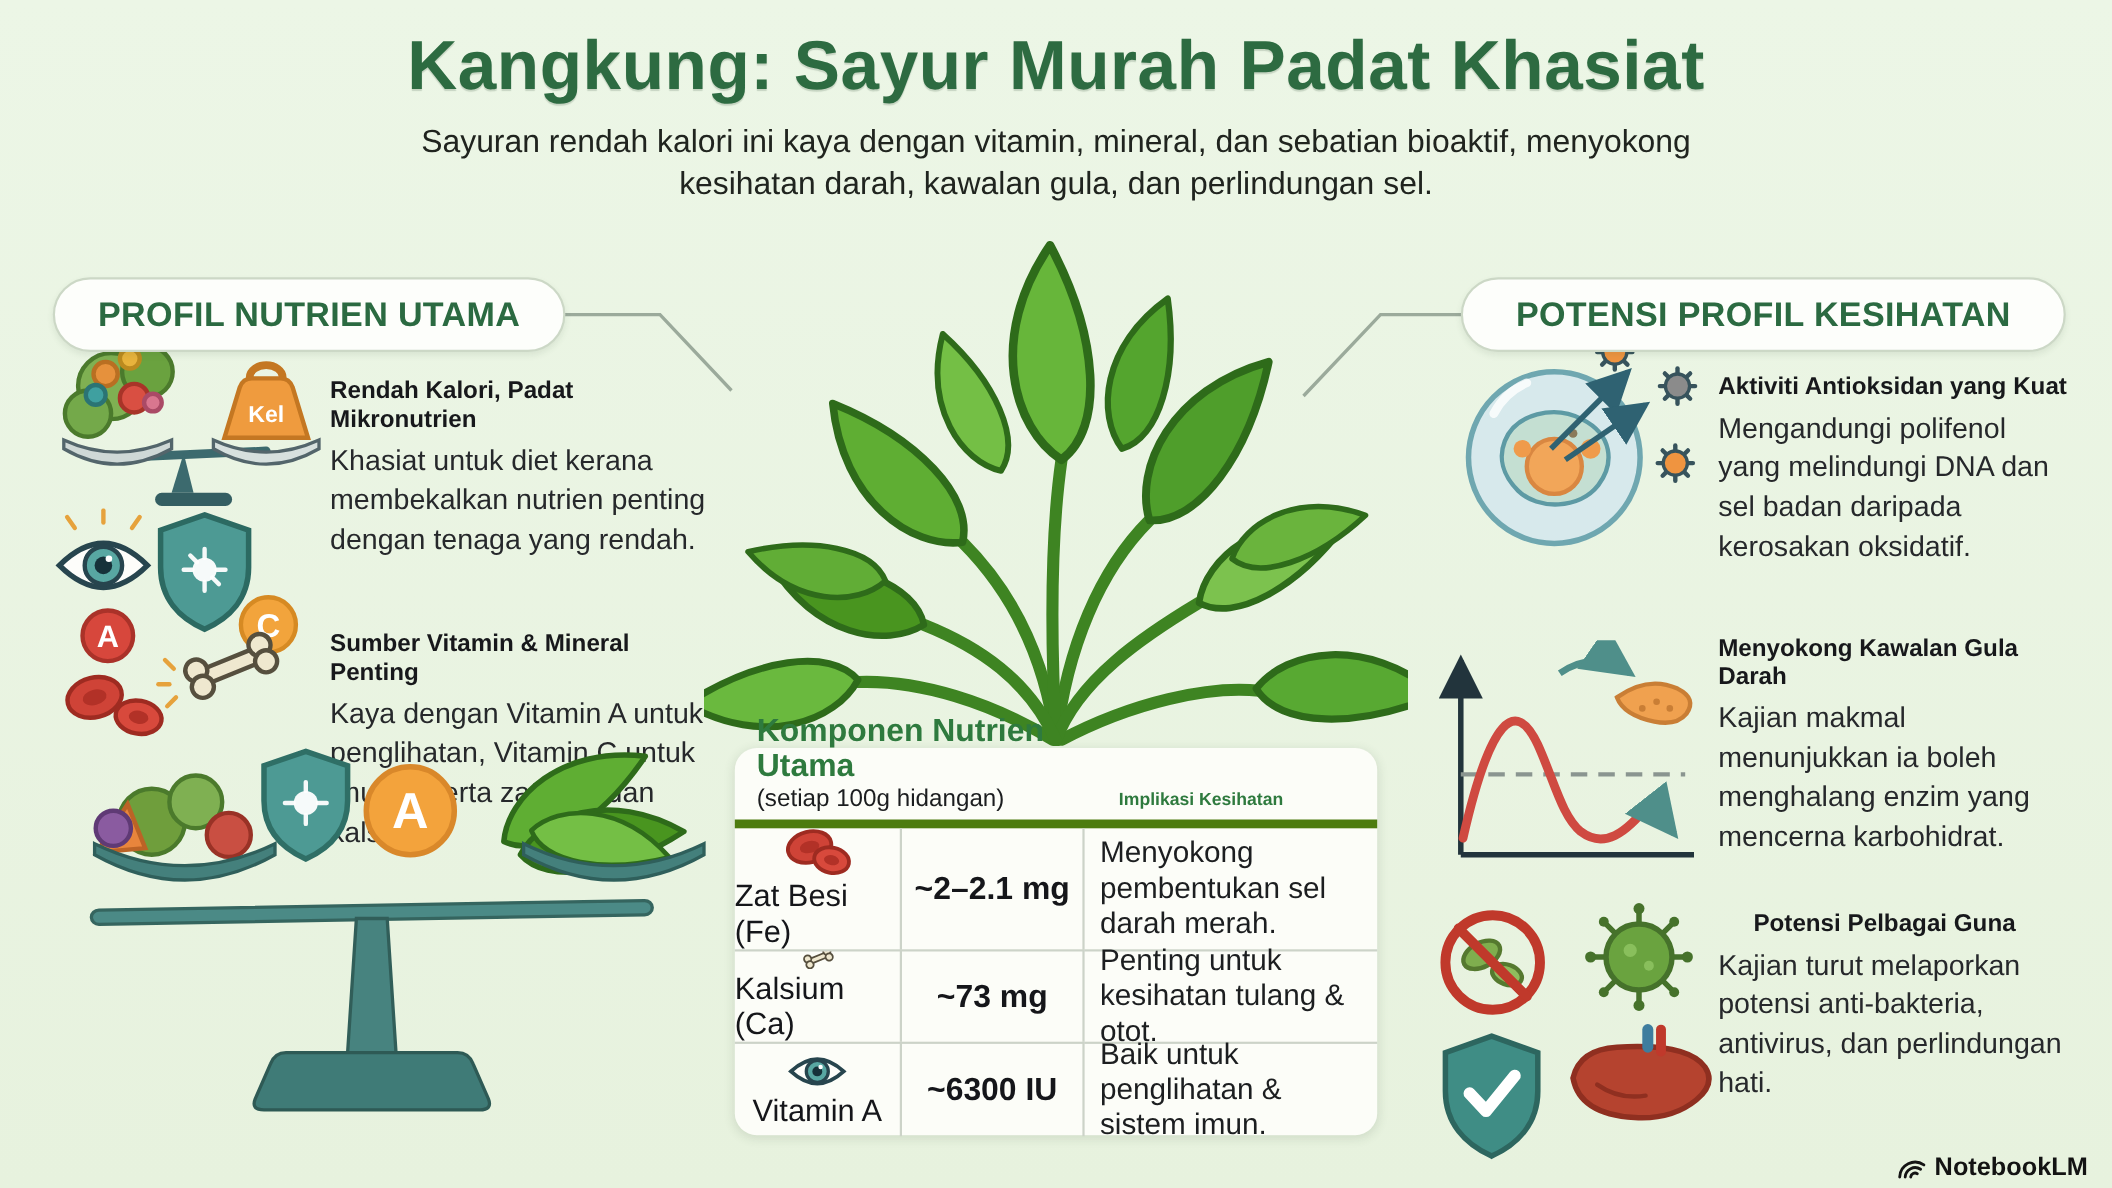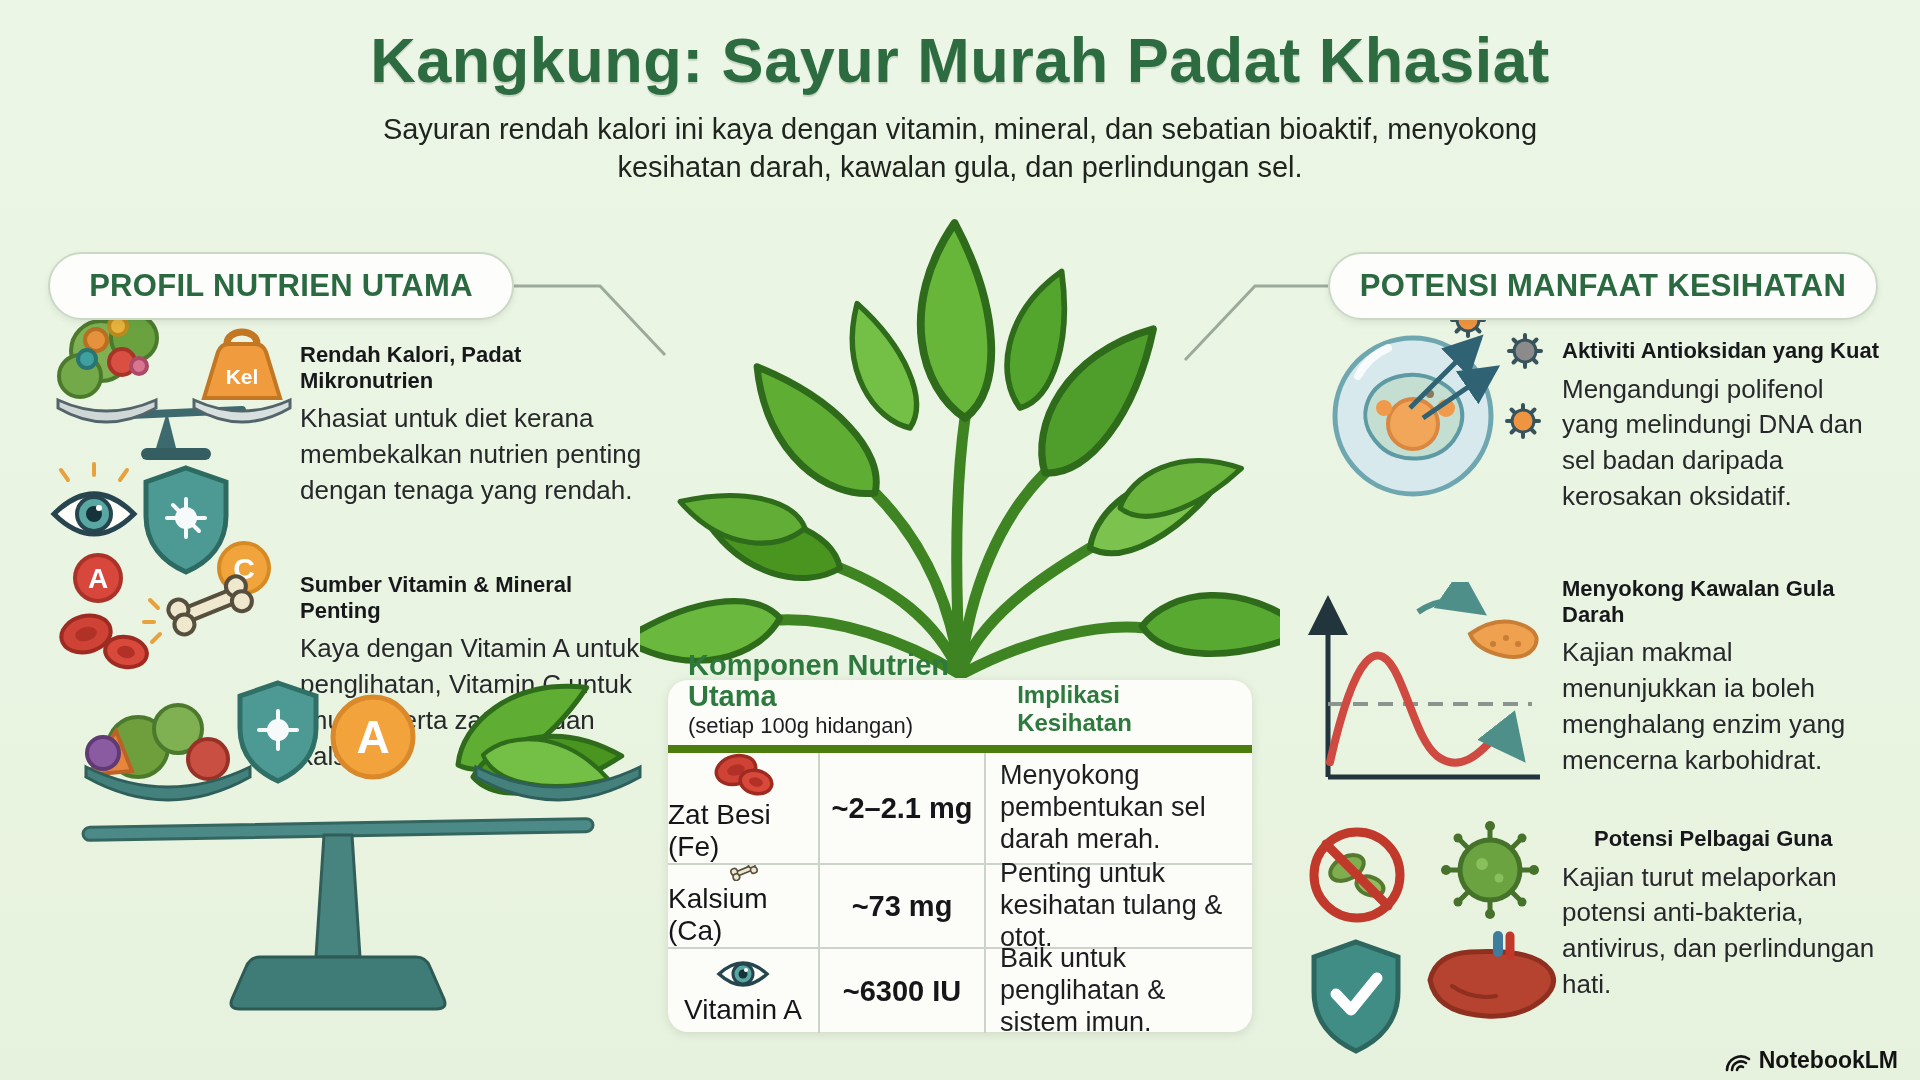--- a/index.html
+++ b/index.html
@@ -16,21 +16,21 @@
 
   .item-title{font-size:22px;font-weight:700;color:#17181b;line-height:1.16;}
   .item-body{font-size:26px;color:#26282b;line-height:1.38;margin-top:8px;}
   .w330{max-width:330px;} .w300{max-width:300px;} .w350{max-width:350px;} .w355{max-width:355px;}
   .w325{max-width:325px;} .w320{max-width:320px;} .w310{max-width:310px;} .w260{max-width:260px;margin-left:32px;} .w345{max-width:345px;}
 
   .table-card{top:680px;left:668px;width:584px;height:352px;background:#fcfdf8;border-radius:20px;box-shadow:0 2px 10px rgba(50,70,50,.14);z-index:4;}
   .table-head{display:flex;justify-content:space-between;align-items:flex-end;padding:10px 14px 6px 20px;border-bottom:8px solid #4d7c0f;height:49px;}
   .th-title{font-size:29px;font-weight:700;color:#2e7a3e;line-height:1.05;}
   .th-sub{font-size:22px;color:#1b1d1f;margin-top:2px;}
-  .th-impl{width:240px;font-size:24px;font-weight:700;color:#2e7a3e;padding-bottom:2px;}
+  .th-impl{width:240px;font-size:16px;font-weight:700;color:#2e7a3e;padding-bottom:2px;}
   .table-grid{display:grid;grid-template-columns:152px 166px 1fr;}
   .tc{box-sizing:border-box;}
   .cl{display:flex;flex-direction:column;align-items:center;justify-content:center;gap:2px;border-right:2px solid #ccd3c8;}
   .cv{display:flex;align-items:center;justify-content:center;font-size:29px;font-weight:700;color:#15161a;border-right:2px solid #ccd3c8;}
   .ci{display:flex;flex-direction:column;justify-content:center;padding:6px 10px 6px 14px;font-size:27px;line-height:1.18;color:#1c1e20;}
   .row2{border-top:2px solid #ccd3c8;}
   .h110{height:110px;} .h84{height:84px;} .h86{height:86px;}
   .cell-label{font-size:28px;color:#15161a;font-weight:500;}
 
   .footer{right:22px;bottom:6px;display:flex;align-items:center;gap:6px;z-index:5;}
@@ -50,21 +50,21 @@
     <polyline points="1330,286 1255,286 1185,360" fill="none" stroke="#9baa9b" stroke-width="3"></polyline>
   </svg>
 
   <div class="abs main-title">Kangkung: Sayur Murah Padat Khasiat</div>
   <div class="abs subtitle">Sayuran rendah kalori ini kaya dengan vitamin, mineral, dan sebatian bioaktif, menyokong kesihatan darah, kawalan gula, dan perlindungan sel.</div>
 
   <div class="abs pill pill-left">
     <span>PROFIL NUTRIEN UTAMA</span>
   </div>
   <div class="abs pill pill-right">
-    <span>POTENSI MANFAAT KESIHATAN</span>
+    <span>POTENSI PROFIL KESIHATAN</span>
   </div>
 
   <svg class="abs icon" style="left:46px;top:296px;" width="250" height="172" viewBox="0 0 250 172">
     <line x1="62" y1="120" x2="196" y2="114" stroke="#3c6a6e" stroke-width="8" stroke-linecap="round"></line>
     <path d="M121,116 l9,36 h-20 Z" fill="#3c6a6e"></path>
     <rect x="95" y="152" width="70" height="12" rx="6" fill="#345e62"></rect>
     <g stroke="#4b7a2c" stroke-width="4">
       <circle cx="55" cy="55" r="30" fill="#7fb052"></circle>
       <circle cx="88" cy="42" r="23" fill="#6aa23f"></circle>
       <circle cx="34" cy="80" r="21" fill="#74a94a"></circle>

